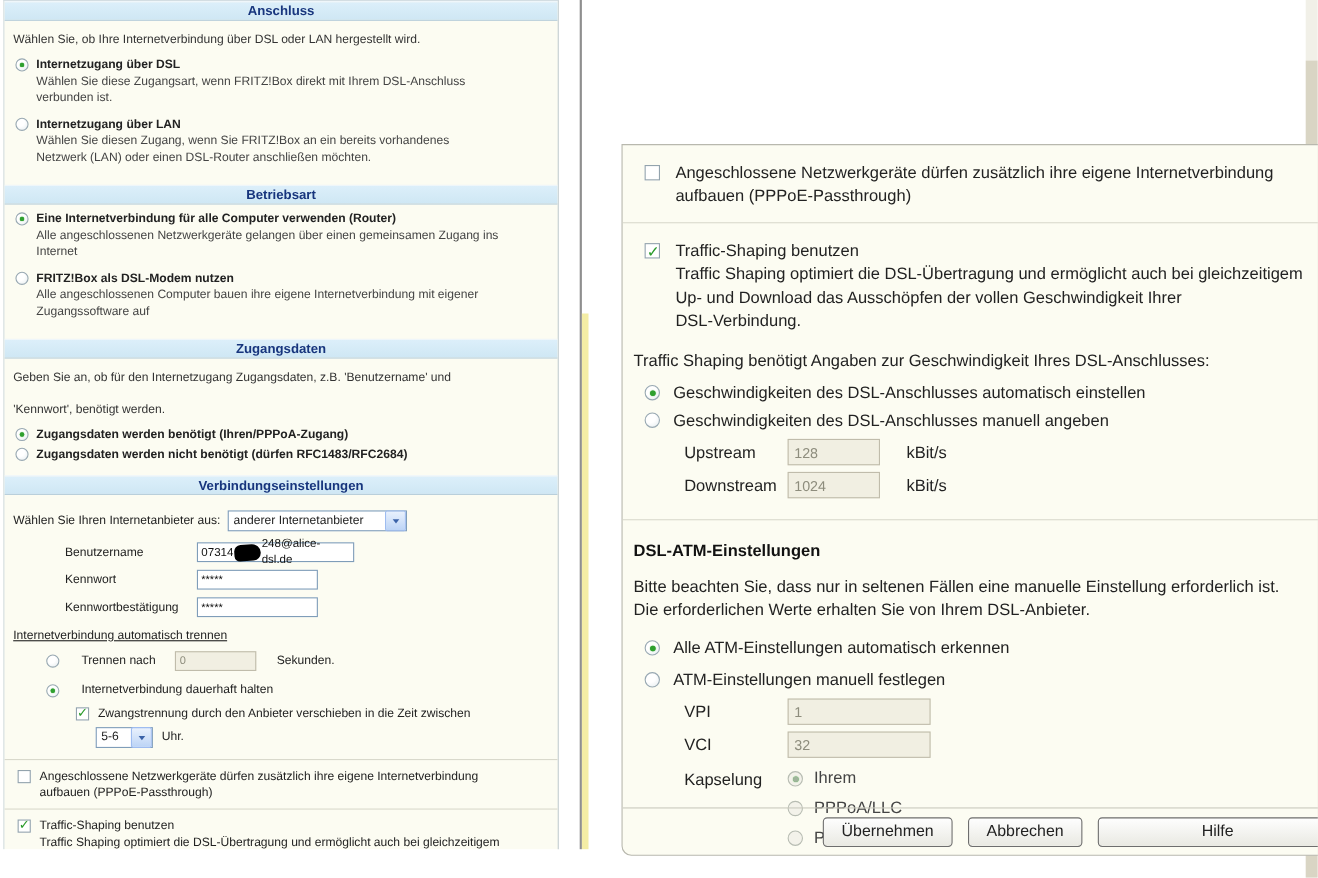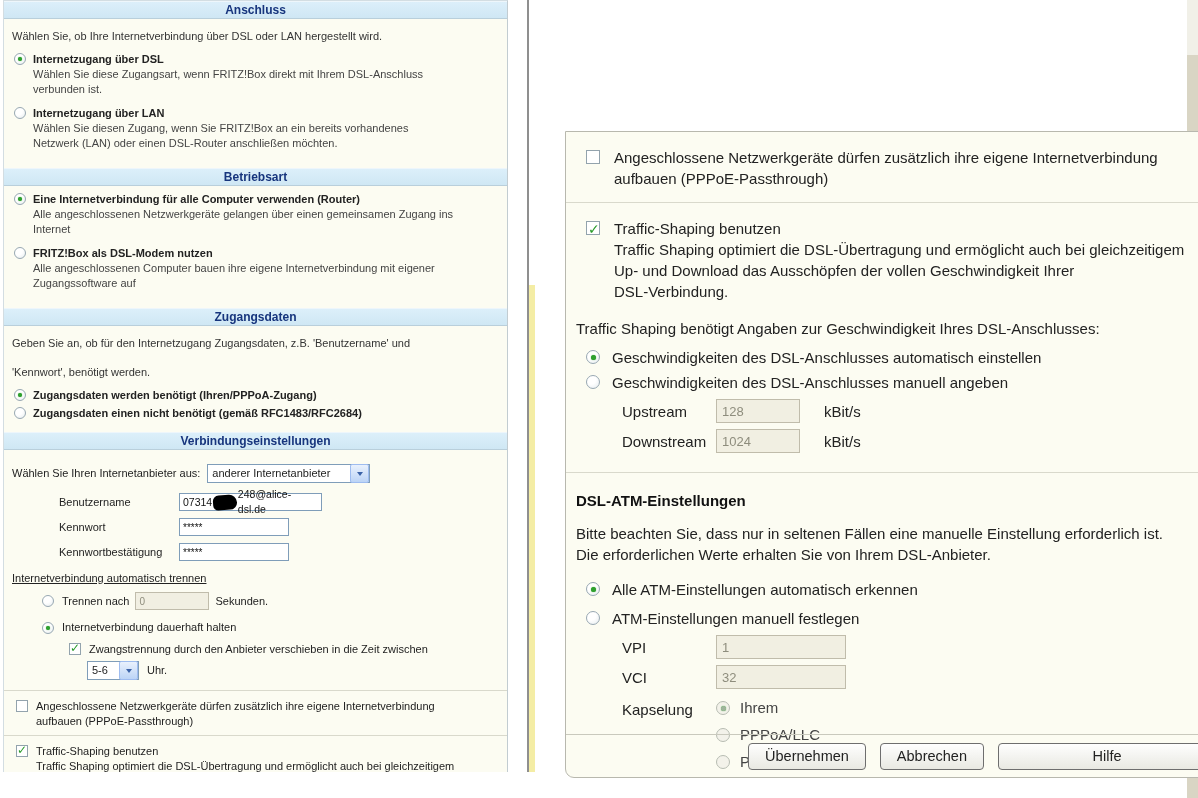--- a/index.html
+++ b/index.html
@@ -92,21 +92,21 @@
   .rfooter{position:absolute;left:0;right:0;bottom:0;height:42px;border-top:1px solid #c9c9bd;
     display:flex;align-items:center;justify-content:flex-end;gap:14px;padding-right:28px;}
   .btn{font-family:"Liberation Sans","DejaVu Sans",sans-serif;font-size:14.5px;color:#222;
     background:linear-gradient(#fefefe,#e9e9e2);border:1px solid #6e6e6e;border-radius:4px;
     height:27px;padding:0 16px;}
   .btn.wide{width:218px;}
   
   .vrow{display:flex;align-items:center;margin:8px 0 10px 0;}
   .frow{display:flex;align-items:flex-start;margin:0 0 7px 47px;}
   .frow .flab{width:120px;padding-top:2px;}
-  .subrow{display:flex;align-items:center;margin:6px 0 6px 30px;}
+  .subrow{display:flex;align-items:center;margin:6px 0 6px 30px;gap:12px;}
   .subrow .ric{margin-right:8px;flex:0 0 auto;}
   .sub2{margin-left:57px;display:flex;text-align:right;}
   .sub2 .cbox{margin:1px 8px 0 0;}
   .timerow{display:flex;align-items:center;margin:4px 0 2px 75px;}
   .cbsec{display:flex;padding:8px 8px 6px 12px;}
   .cbsec .cbox{margin:1px 8px 0 0;}
 </style>
 </head>
 <body>
 
@@ -162,21 +162,21 @@
   </div>
   <div class="sec">
     <div class="intro" style="margin-bottom:14px;">Geben Sie an, ob für den Internetzugang Zugangsdaten, z.B. 'Benutzername' und</div>
     <div class="intro" style="margin-top:0;">'Kennwort', benötigt werden.</div>
     <div class="boldopt">
       <span class="radio checked ric"></span>
       <div class="b">Zugangsdaten werden benötigt (Ihren/PPPoA-Zugang)</div>
     </div>
     <div class="boldopt">
       <span class="radio ric"></span>
-      <div class="b">Zugangsdaten einen nicht benötigt (gemäß RFC1483/RFC2684)</div>
+      <div class="b">Zugangsdaten werden nicht benötigt (dürfen RFC1483/RFC2684)</div>
     </div>
   </div>
 
   <div class="band">
     <span>Verbindungseinstellungen</span>
   </div>
   <div class="sec">
     <div class="vrow">
       <span>Wählen Sie Ihren Internetanbieter aus:</span>
       <span class="fsel" style="width:163px;margin-left:7px;">

